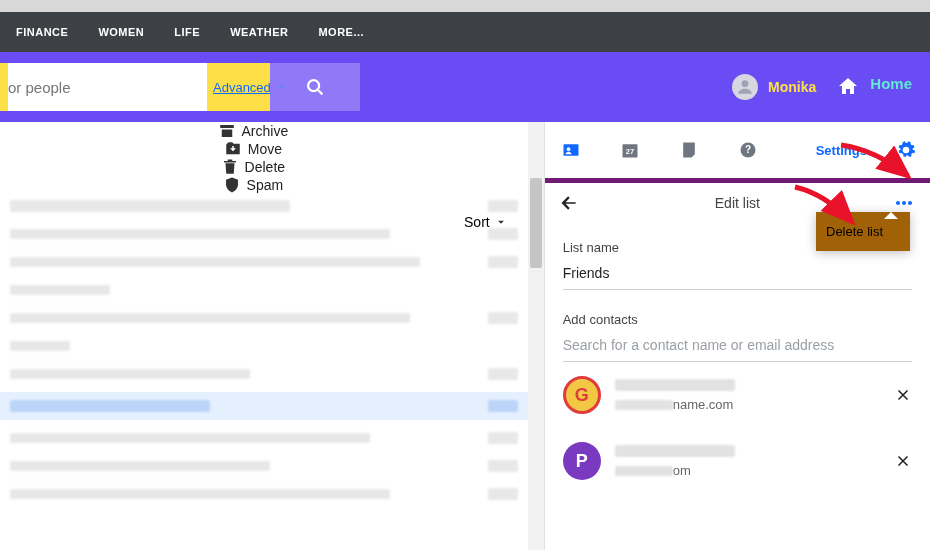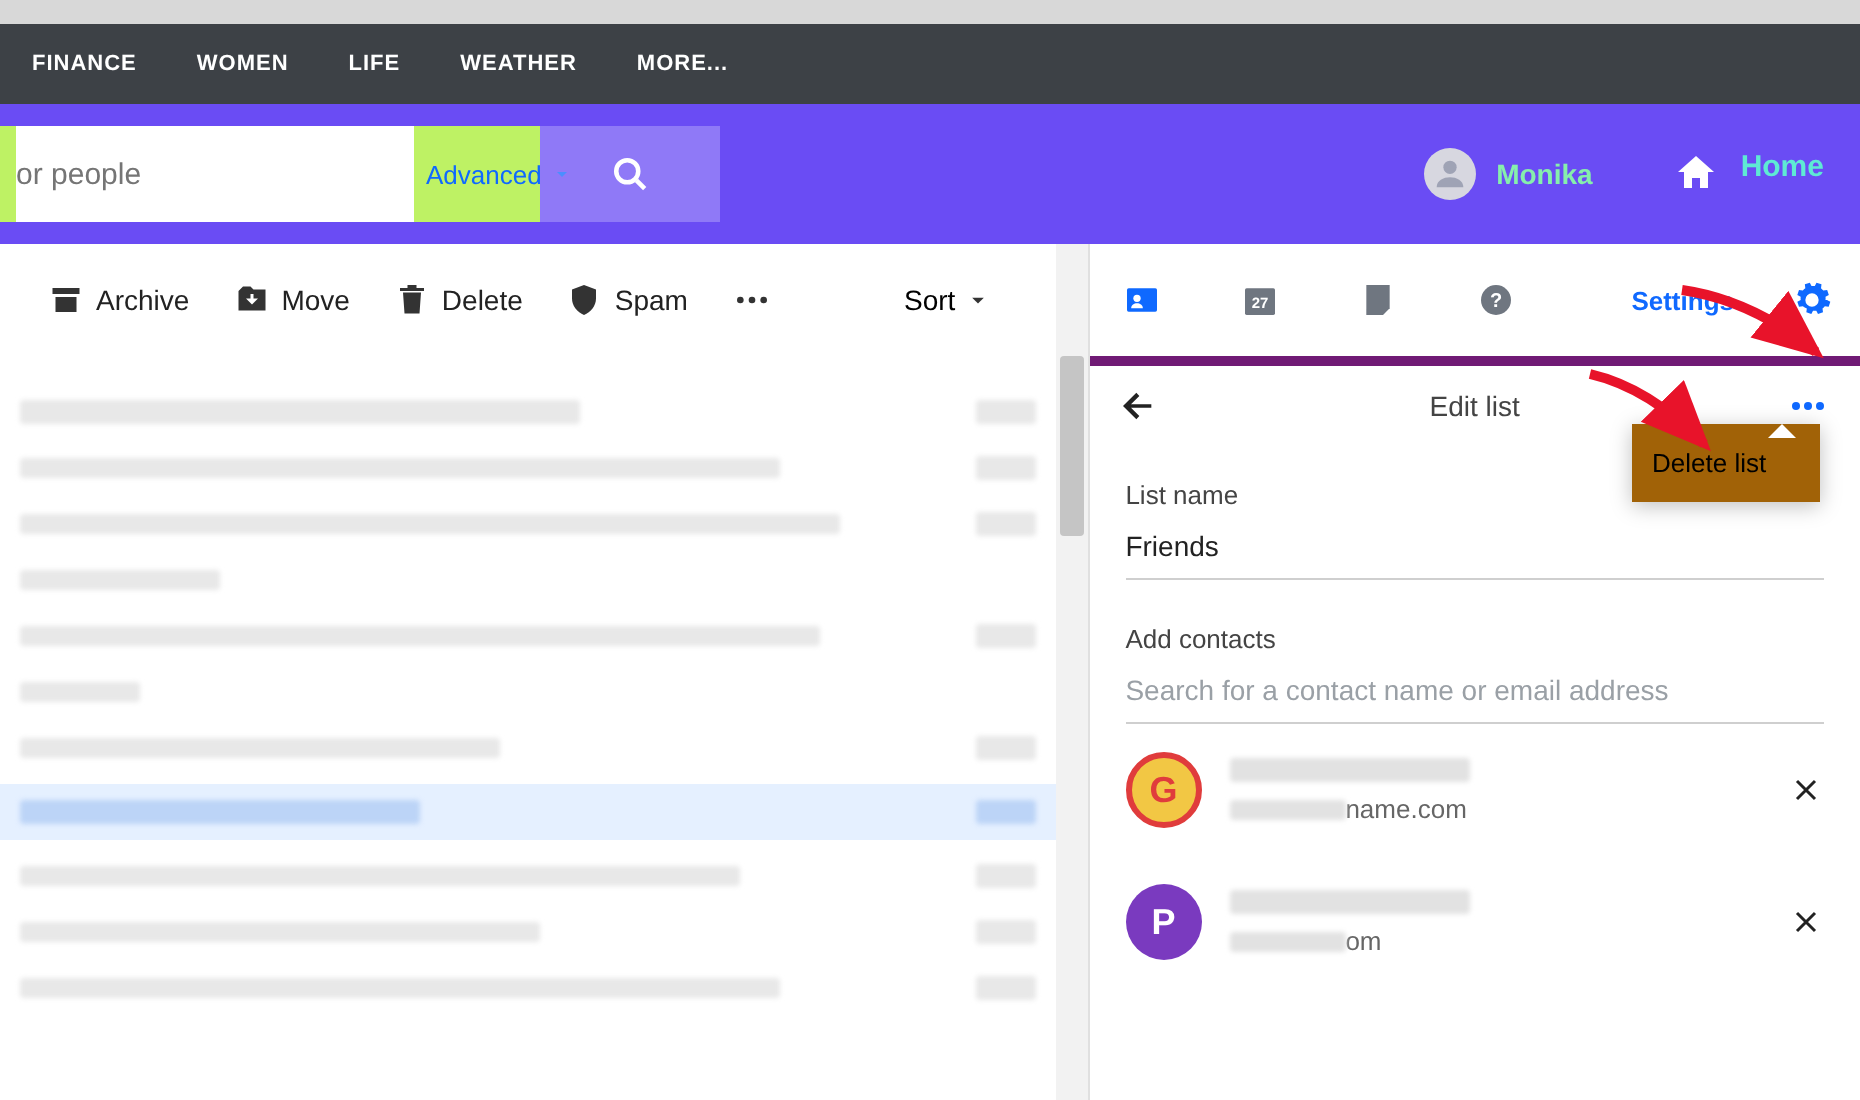--- a/index.html
+++ b/index.html
@@ -8,35 +8,35 @@
   
   .top-grey { height: 12px; background: #d8d8d8; }
 
   
   .navbar { height: 40px; background: #3d4146; display: flex; align-items: center; padding-left: 12px; }
   .navbar span { color: #fff; font-size: 11px; font-weight: 700; letter-spacing: .5px; margin-left: 30px; cursor: pointer; }
   .navbar span:first-child { margin-left: 4px; }
 
   
   .purple-bar { height: 70px; background: #6a4cf4; display: flex; align-items: center; padding: 0 18px 0 0; }
-  .search-wrap { display: flex; align-items: center; background: #bef264; height: 48px; width: 270px; padding: 0 8px; }
+  .search-wrap { display: flex; align-items: center; background: #fde047; height: 48px; width: 270px; padding: 0 8px; }
   .search-wrap input { border: 0; outline: 0; height: 100%; flex: 1; font-size: 15px; color: #999; }
-  .adv-link { color: #0f69ff; font-size: 13px; display: flex; align-items: center; margin-left: 6px; cursor: pointer; }
+  .adv-link { color: #0f69ff; font-size: 13px; display: flex; align-items: center; margin-left: 6px; cursor: pointer; text-decoration: underline; }
   .adv-link svg { margin-left: 4px; }
   .search-btn { width: 90px; height: 48px; background: rgba(255,255,255,.25); display: flex; align-items: center; justify-content: center; cursor: pointer; }
   .spacer { flex: 1; }
-  .user-chip { display: flex; align-items: center; color: #86efac; font-size: 14px; font-weight: 600; margin-right: 40px; cursor: pointer; }
+  .user-chip { display: flex; align-items: center; color: #fde047; font-size: 14px; font-weight: 600; margin-right: 20px; cursor: pointer; }
   .avatar { width: 26px; height: 26px; border-radius: 50%; background: #d7d7e0; margin-right: 10px; display: flex; align-items: center; justify-content: center; }
   .home-chip { display: flex; color: #5eead4; font-size: 15px; font-weight: 700; cursor: pointer; }
 
   
   .main { display: flex; height: 428px; }
   .inbox-pane { width: 598px; border-right: 1px solid #e0e0e0; display: flex; }
   .inbox-content { flex: 1; }
-  .inbox-toolbar { height: 56px; display: flex; align-items: center; padding: 0 24px; }
+  .inbox-toolbar { height: 56px; display: flex; align-items: center; padding: 0 12px; flex-direction: column; }
   .tb-item { display: flex; align-items: center; font-size: 14px; color: #222; margin-right: 22px; cursor: pointer; }
   .tb-item svg { margin-right: 6px; }
   .sort-wrap { margin-left: auto; display: flex; align-items: center; font-size: 14px; cursor: pointer; padding-right: 8px; }
   .sort-wrap svg { margin-left: 4px; }
   .mail-list { padding: 14px 10px 0 10px; }
   .mail-row { display: flex; justify-content: space-between; align-items: center; height: 28px; }
   .blur-line { background: #e8e8e8; border-radius: 2px; height: 12px; filter: blur(1.2px); }
   .mail-list .sel { background: #e5f0ff; margin: 4px -10px; padding: 6px 10px; }
   .scroll-track { width: 16px; background: #f2f2f2; position: relative; }
   .scroll-thumb { position: absolute; top: 56px; left: 2px; width: 12px; height: 90px; background: #c5c5c5; border-radius: 2px; }

